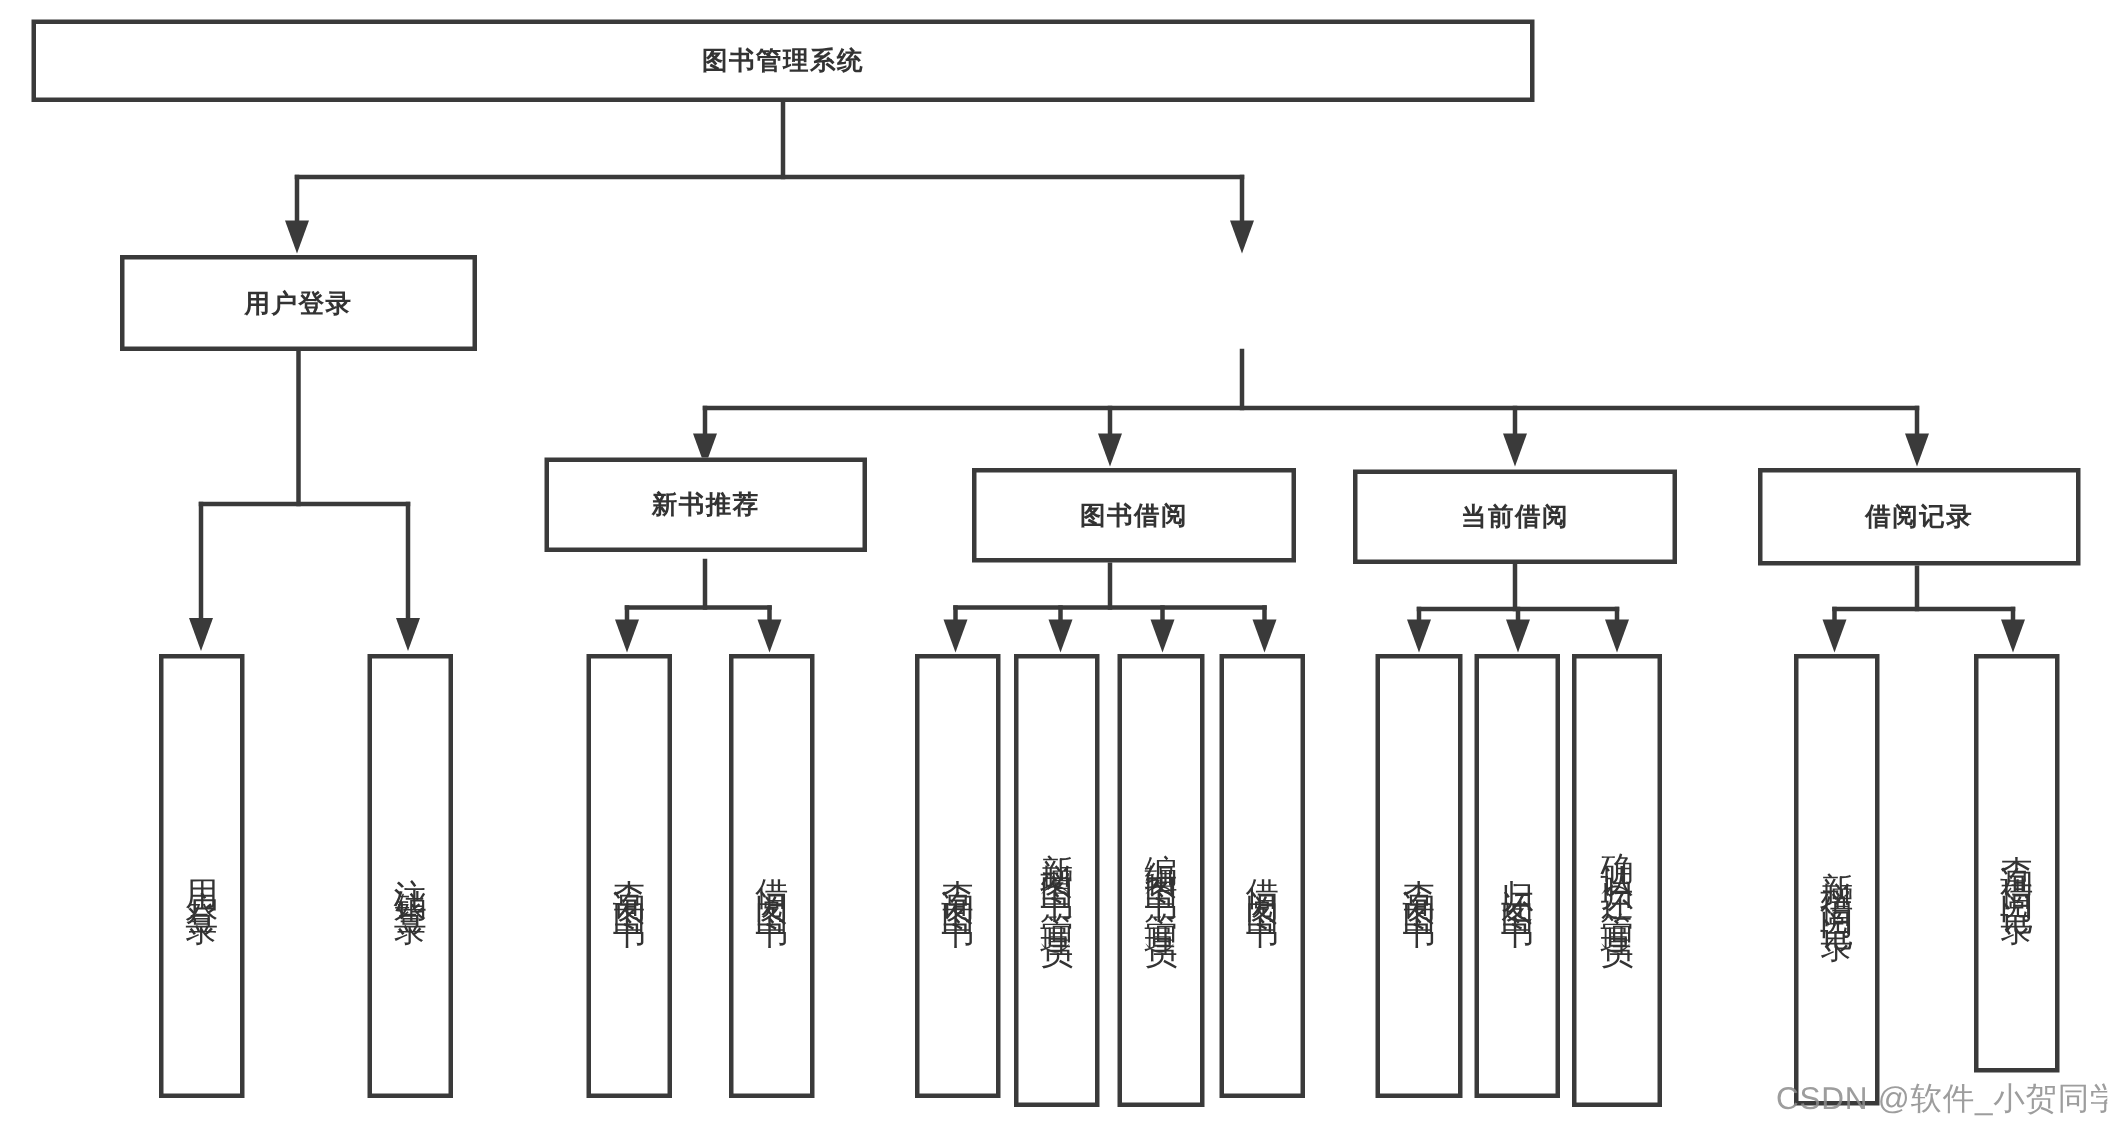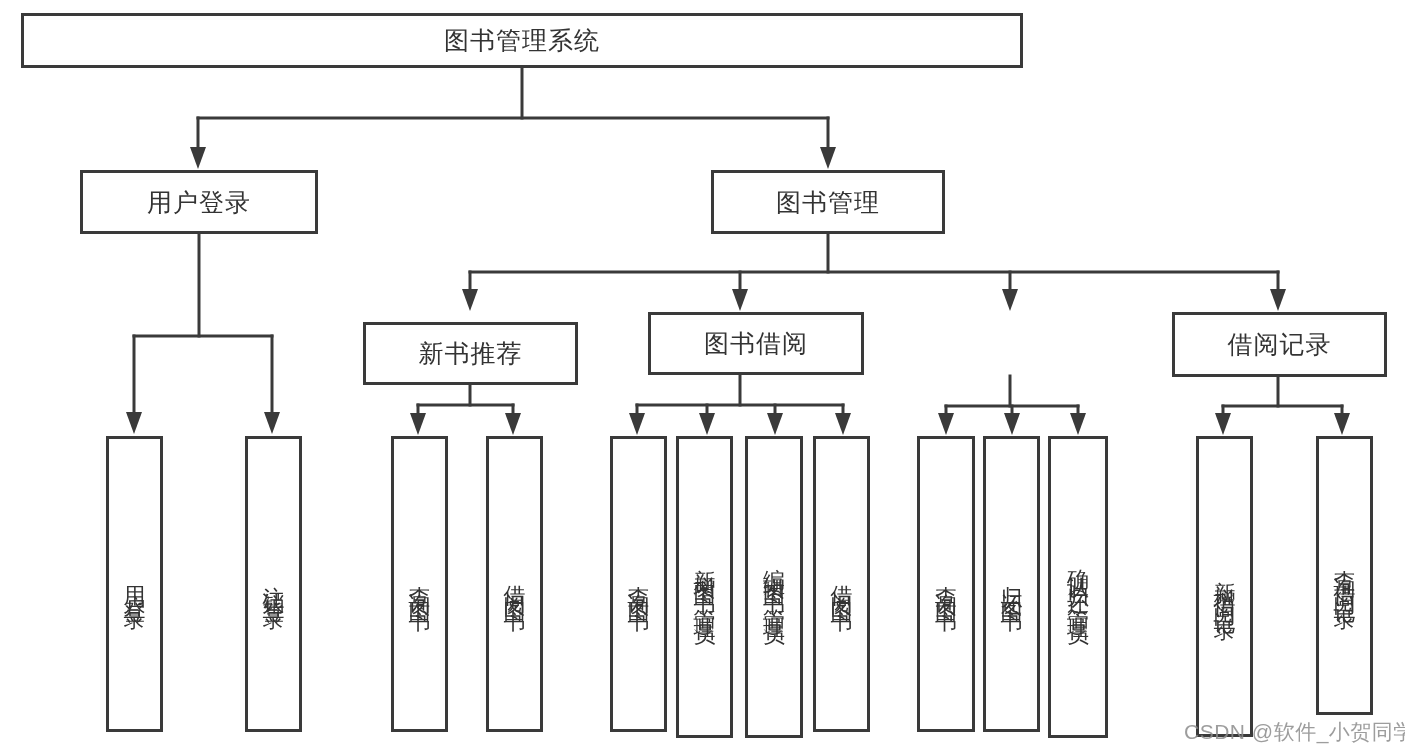--- a/index.html
+++ b/index.html
@@ -26,23 +26,24 @@
     box-sizing: border-box;
     background: #ffffff;
     border: 3px solid #3a3a3a;
     color: #333333;
     display: flex;
     align-items: center;
     justify-content: center;
     z-index: 2;
   }
   .hbox {
-    font-size: 25px;
+    font-size: 17px;
     letter-spacing: 1px;
     white-space: nowrap;
+    font-weight: bold;
   }
   .vbox {
     writing-mode: vertical-rl;
     text-orientation: mixed;
     font-size: 22px;
     letter-spacing: 8px;
     line-height: 1;
   }
   .watermark {
     position: absolute;
@@ -122,24 +123,24 @@
       <polygon points="1004,413 1020,413 1012,435"></polygon>
       <polygon points="1070,413 1086,413 1078,435"></polygon>
       <polygon points="1215,413 1231,413 1223,435"></polygon>
       <polygon points="1334,413 1350,413 1342,435"></polygon>
     </g>
   </svg>
 
   <div class="box hbox" style="left:21px; top:13px; width:1002px; height:55px;">图书管理系统</div>
 
   <div class="box hbox" style="left:80px; top:170px; width:238px; height:64px;">用户登录</div>
-  <div class="box hbox" style="left:711px; top:170px; width:234px; height:64px;">图书管理</div>
 
-  <div class="box hbox" style="left:363px; top:322px; width:215px; height:63px;">新书推荐</div>
+  <div class="box hbox" style="left:363px; top:305px; width:215px; height:63px;">新书推荐</div>
   <div class="box hbox" style="left:632px; top:312px; width:216px; height:63px;margin-left:16px;">图书借阅</div>
+  <div class="box hbox" style="left:902px; top:313px; width:216px; height:63px;">当前借阅</div>
   <div class="box hbox" style="left:1172px; top:312px; width:215px; height:65px;">借阅记录</div>
 
   <div class="box vbox" style="left:106px; top:436px; width:57px; height:296px;">用户登录</div>
   <div class="box vbox" style="left:245px; top:436px; width:57px; height:296px;">注销登录</div>
 
   <div class="box vbox" style="left:391px; top:436px; width:57px; height:296px;">查询图书</div>
   <div class="box vbox" style="left:486px; top:436px; width:57px; height:296px;">借阅图书</div>
 
   <div class="box vbox" style="left:610px; top:436px; width:57px; height:296px;">查询图书</div>
   <div class="box vbox" style="left:676px; top:436px; width:57px; height:302px;">新增图书（管理员）</div>

